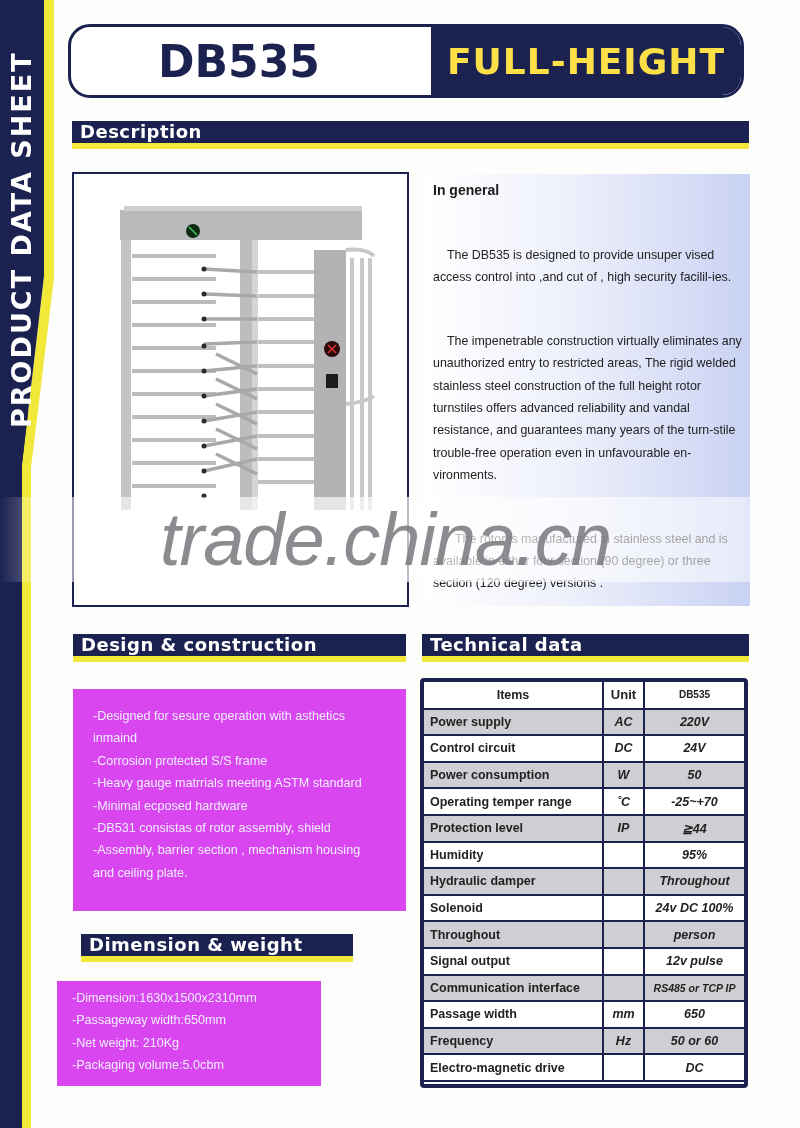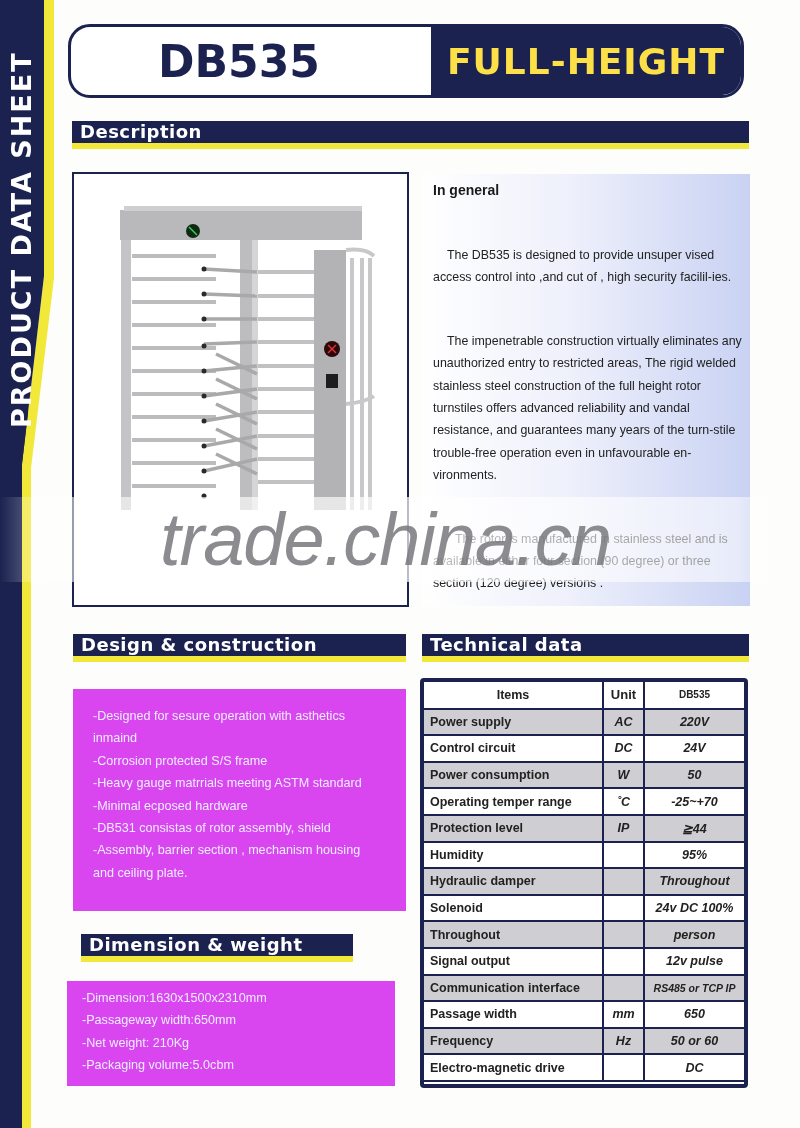--- a/index.html
+++ b/index.html
@@ -201,21 +201,21 @@
   <div class="line">-DB531 consistas of rotor assembly, shield</div>
   <div class="line">-Assembly, barrier section , mechanism housing</div>
   <div class="line">and ceiling plate.</div>
 </div>
 
 <div class="sec-head" style="left:73px; top:934px; width:272px;margin-left:8px;">
   <div class="bar"></div>
     <div class="yl"></div>
   <div class="txt">Dimension &amp; weight</div>
 </div>
-<div class="dark-box" style="left:67px; top:981px; width:328px; height:105px; padding:6px 0 0 15px;">
+<div class="dark-box" style="left:57px; top:981px; width:264px; height:105px; padding:6px 0 0 15px;">
   <div class="line">-Dimension:1630x1500x2310mm</div>
   <div class="line">-Passageway width:650mm</div>
   <div class="line">-Net weight: 210Kg</div>
   <div class="line">-Packaging volume:5.0cbm</div>
 </div>
 
 <div class="sec-head" style="left:422px; top:634px; width:327px;">
   <div class="bar"></div>
     <div class="yl"></div>
   <div class="txt">Technical data</div>

